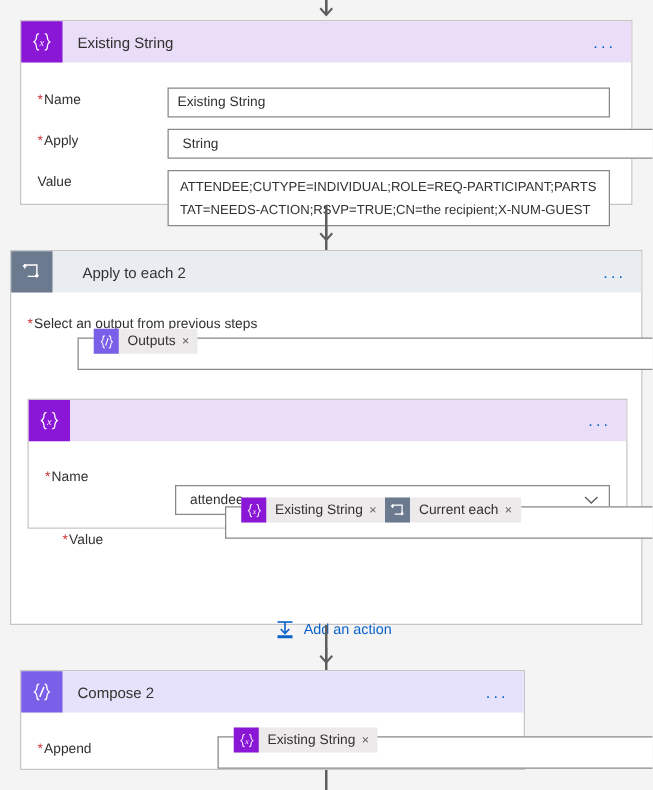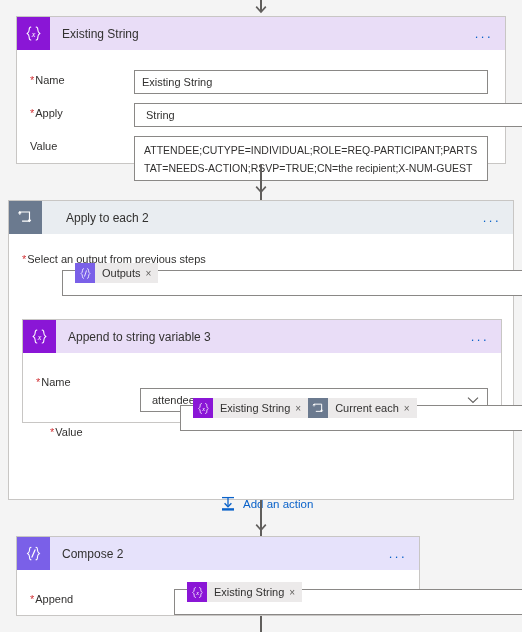--- a/index.html
+++ b/index.html
@@ -322,21 +322,20 @@
 
       <div class="card nested" style="left:13px;top:85px;width:480px;height:104px;">
         <div class="card-header variable">
           <div class="icon-box variable-bg">
             <svg viewBox="0 0 20 20" width="19" height="19">
               <path d="M7.2 3.2 C5.4 3.2 5.4 5 5.4 6.4 C5.4 8.2 4.6 9.2 3.4 10 C4.6 10.8 5.4 11.8 5.4 13.6 C5.4 15 5.4 16.8 7.2 16.8" fill="none" stroke="#fff" stroke-width="1.1" stroke-linecap="round"></path>
               <path d="M12.8 3.2 C14.6 3.2 14.6 5 14.6 6.4 C14.6 8.2 15.4 9.2 16.6 10 C15.4 10.8 14.6 11.8 14.6 13.6 C14.6 15 14.6 16.8 12.8 16.8" fill="none" stroke="#fff" stroke-width="1.1" stroke-linecap="round"></path>
               <text x="10" y="13.4" font-family="'Liberation Serif',serif" font-style="italic" font-size="8.6" fill="#fff" text-anchor="middle">x</text>
             </svg>
           </div>
-          <div class="card-title">Append to string variable 3</div>
           <div class="ellipsis-menu">...</div>
         </div>
 
         <div class="card-body">
 
           <div class="field-row" style="left:13px;top:19px;">
             <div class="field-label"><span class="req-star">*</span><span>Name</span></div>
           </div>
           <div class="input-box indent" style="left:117px;top:35px;width:348px;height:24px;position:absolute;">
             <span class="val">attendee</span>

